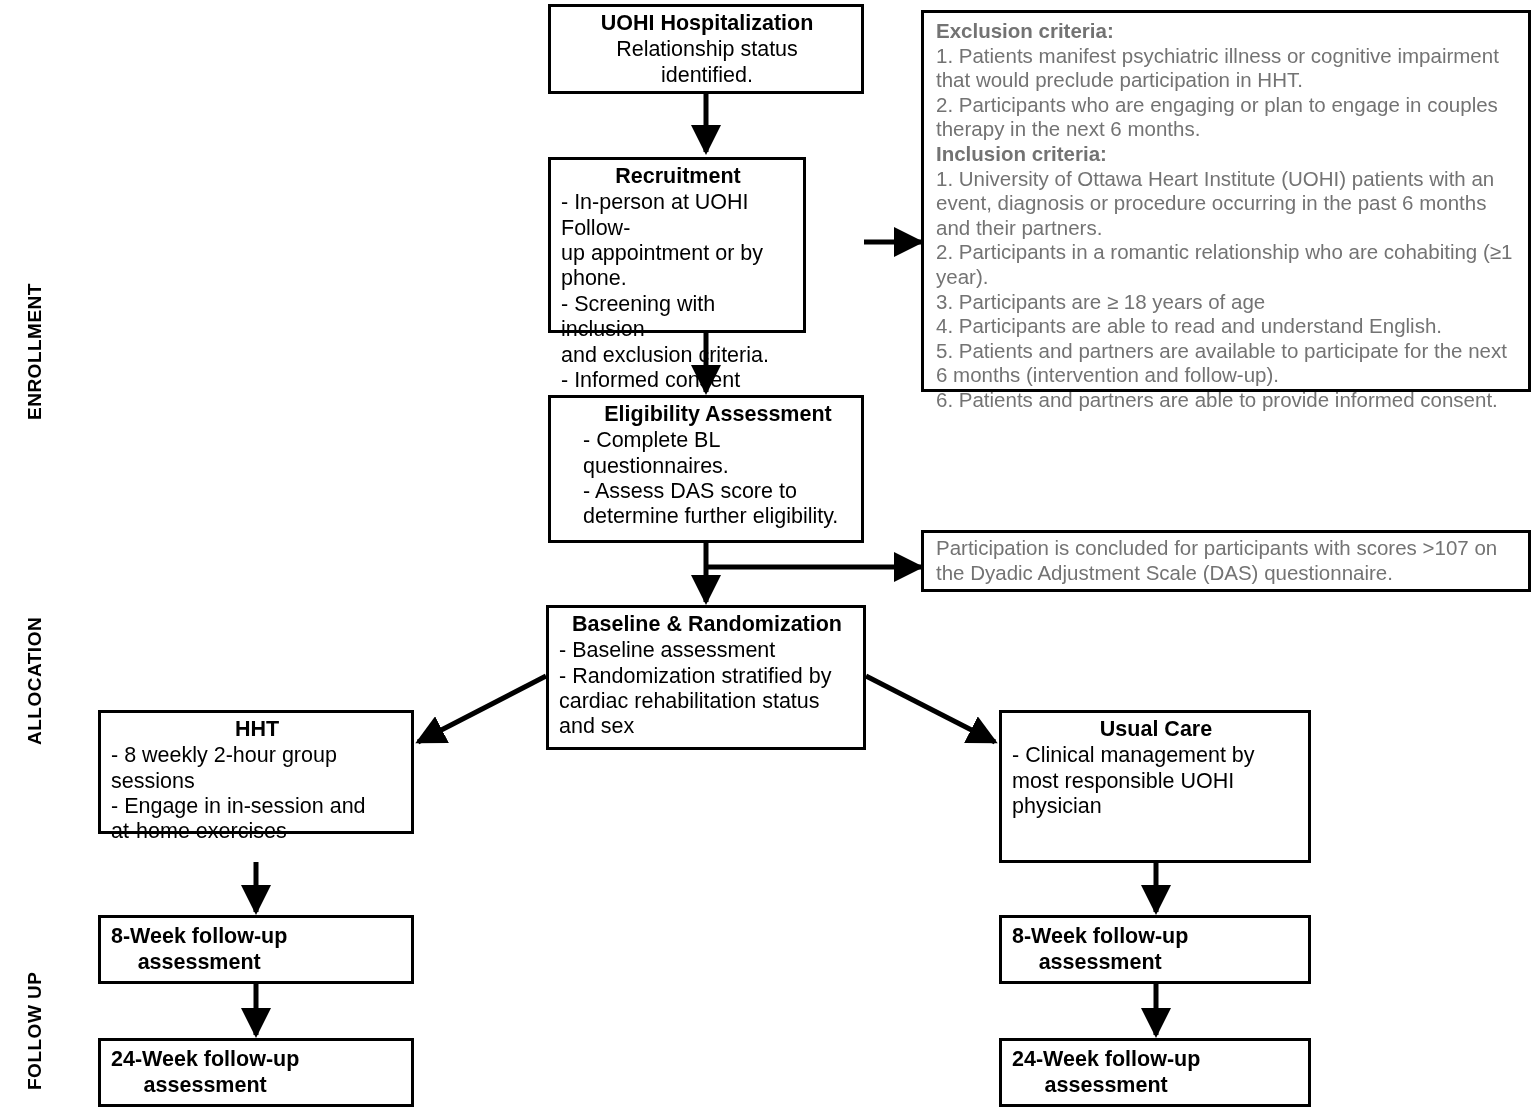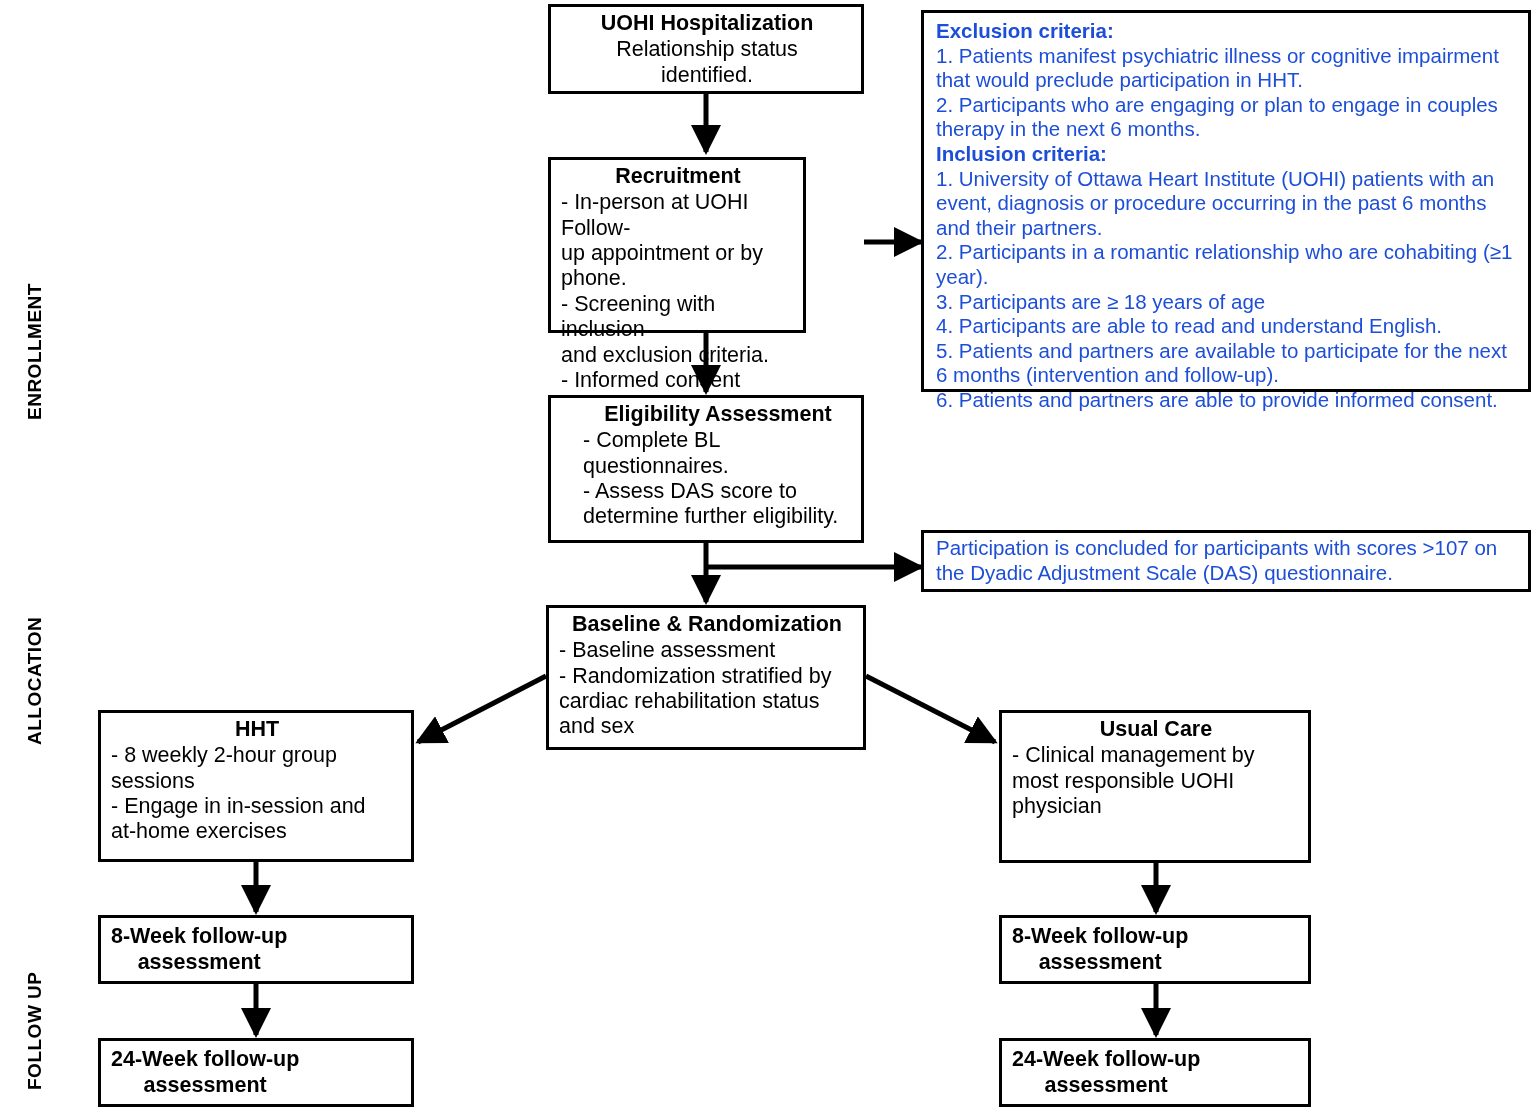--- a/index.html
+++ b/index.html
@@ -56,21 +56,21 @@
     align-items: center;
     text-align: center;
   }
   .node.title-only .title { margin-bottom: 0; }
   
   .panel {
     position: absolute;
     box-sizing: border-box;
     border: 3px solid #000;
     background: #fff;
-    color: #1d4ed8;
+    color: #737373;
     font-size: 20.5px;
     line-height: 1.2;
     padding: 6px 10px 6px 12px;
   }
   .panel .hdr { font-weight: bold; display: block; }
   .panel .ln  { display: block; }
   
   #edges {
     position: absolute;
     left: 0; top: 0;
@@ -139,21 +139,21 @@
   </div>
 
   <div class="node" style="left:546px; top:605px; width:320px; height:145px;">
     <span class="title">Baseline &amp; Randomization</span>
     <span class="body">- Baseline assessment
 - Randomization stratified by
 cardiac rehabilitation status
 and sex</span>
   </div>
 
-  <div class="node" style="left:98px; top:710px; width:316px; height:152px;">
+  <div class="node" style="left:98px; top:710px; width:316px; height:124px;">
     <span class="title">HHT</span>
     <span class="body">- 8 weekly 2-hour group
 sessions
 - Engage in in-session and
 at-home exercises</span>
   </div>
 
   <div class="node" style="left:999px; top:710px; width:312px; height:153px;">
     <span class="title">Usual Care</span>
     <span class="body">- Clinical management by

